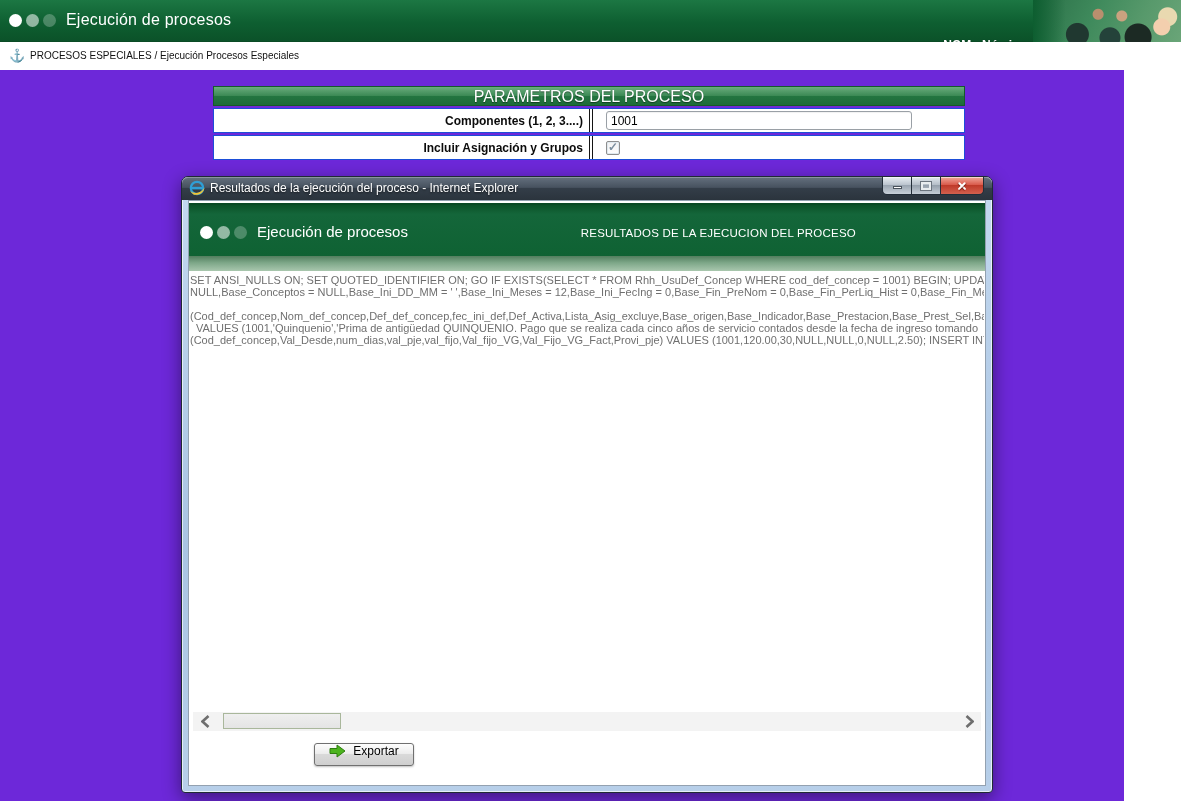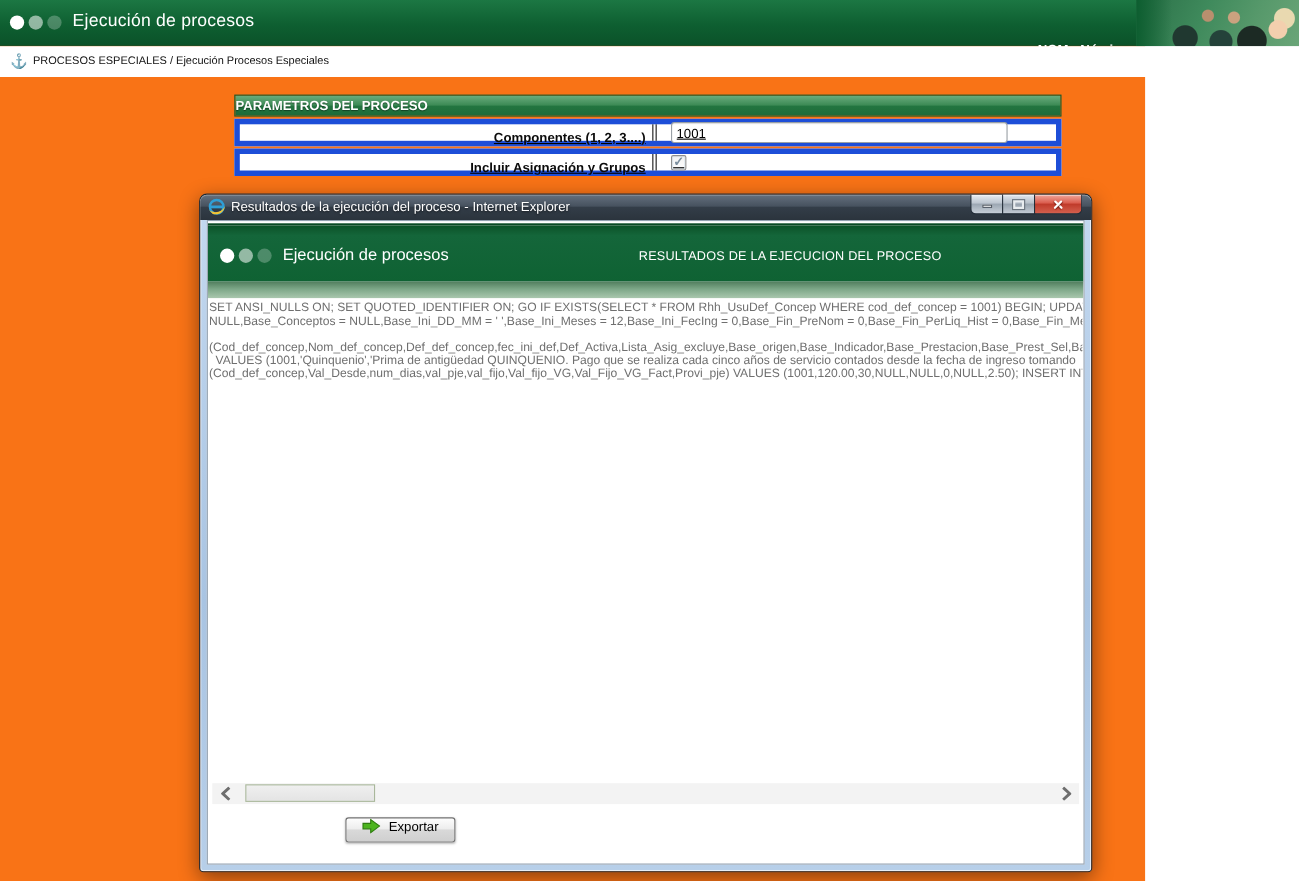--- a/index.html
+++ b/index.html
@@ -1,17 +1,17 @@
 <!DOCTYPE html>
 <html><head>
 <meta charset="utf-8">
 <style>
   * { box-sizing: border-box; margin: 0; padding: 0; }
   html,body { width:1181px; height:801px; background:#fff; font-family:"Liberation Sans", sans-serif; overflow:hidden; }
-  .page { position:relative; width:1041px; height:801px; background:#f97316; }
+  .page { position:relative; width:1124px; height:801px; background:#6d28d9; }
 
   
   .topbar { position:absolute; left:0; top:0; width:1181px; height:42px;
     background:linear-gradient(180deg,#1c7743 0%, #0e5f31 55%, #0b5229 100%);
     border-bottom:1px solid #0a4b25; }
   .dots { position:absolute; left:9px; top:14px; display:flex; gap:4px; }
   .dot { width:13px; height:13px; border-radius:50%; display:inline-block; }
   .d1 { background:#ffffff; } .d2 { background:rgba(255,255,255,.55); } .d3 { background:rgba(255,255,255,.25); }
   .topbar-title { position:absolute; left:66px; top:11px; color:#fff; font-size:16px; letter-spacing:.2px; }
   .module-name { position:absolute; right:155px; top:38px; color:#fff; font-size:12px; font-weight:bold; text-shadow:0 1px 2px rgba(0,0,0,.5); }
@@ -29,23 +29,23 @@
 
   
   .crumbbar { position:absolute; left:0; top:42px; width:1181px; height:28px; background:#fff; }
   .anchor-ico { position:absolute; left:9px; top:6px; font-size:13px; color:#44659c; }
   .crumb-text { position:absolute; left:30px; top:8px; font-size:10px; color:#111; }
 
   
   .params { position:absolute; left:213px; top:86px; width:752px; }
   .params-header { height:20px; border:1px solid #155a2b;
     background:linear-gradient(180deg,#6aac7d 0%, #3c8a55 48%, #237540 52%, #1d6b39 100%);
-    color:#fff; font-size:12px; font-weight:bold; text-align:left; line-height:19px;
+    color:#fff; font-size:16px; font-weight:normal; text-align:center; line-height:19px;
     text-shadow:0 1px 1px rgba(0,0,0,.45); }
-  .param-row { margin-top:2px; border:5px solid #1d4ed8; height:25px; display:flex; background:#fff;text-decoration:underline; }
+  .param-row { margin-top:2px; border:1px solid #1d4ed8; height:25px; display:flex; background:#fff; }
   .param-label { width:376px; border-right:1px solid #141414; font-size:12px; font-weight:bold; color:#0b0b0b;
     text-align:right; padding:5px 6px 0 0; }
   .param-field { flex:1; border-left:1px solid #141414; margin-left:2px; display:flex; align-items:center; padding-left:13px; }
   .text-input { width:306px; height:19px; border:1px solid #9aa0a6; border-radius:3px; padding:0 4px;
     font-family:"Liberation Sans",sans-serif; font-size:12px; color:#000; outline:none; box-shadow:inset 0 1px 1px rgba(0,0,0,.06); }
   .checkbox { width:14px; height:14px; border:1px solid #8e8e8e; border-radius:2px;
     background:linear-gradient(#f2f2f2,#fdfdfd); box-shadow:inset 0 0 0 1px #dfe9ef;
     display:inline-flex; align-items:center; justify-content:center; }
   .check-glyph { color:#7b8e9e; font-size:12px; font-weight:bold; line-height:1; margin-top:-1px; }
 

